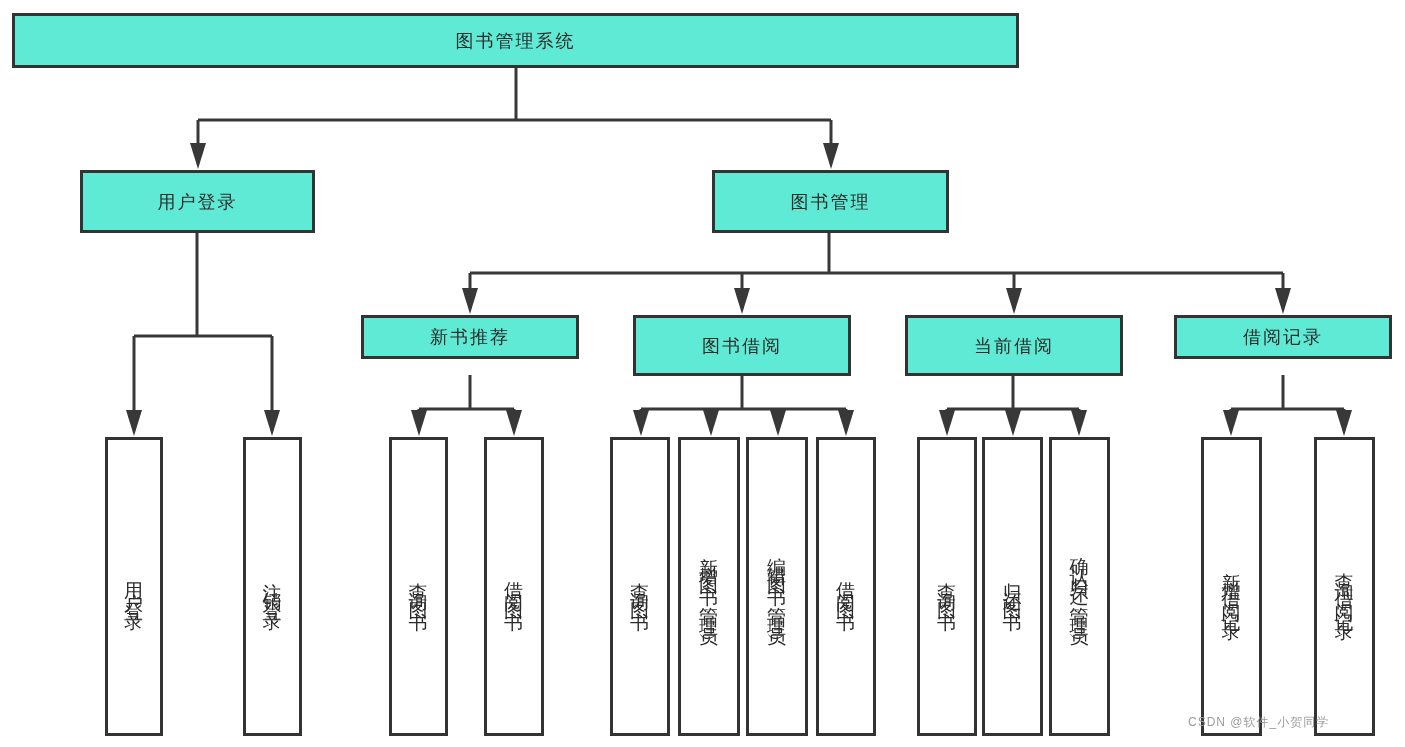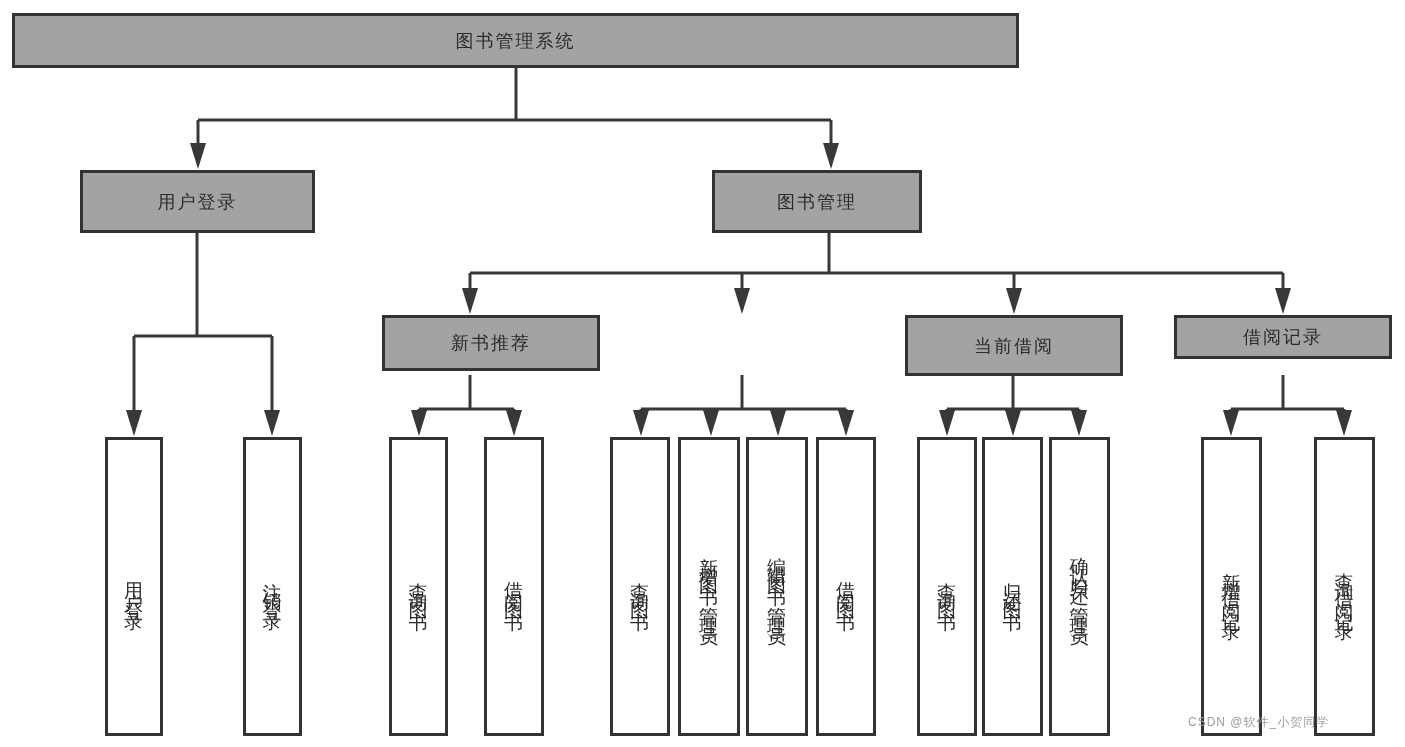--- a/index.html
+++ b/index.html
@@ -2,21 +2,21 @@
 <html><head>
 <meta charset="utf-8">
 <style>
   html,body{margin:0;padding:0;background:#ffffff;}
   .canvas{
     position:relative;width:1405px;height:747px;background:#ffffff;overflow:hidden;
     font-family:"Liberation Sans","DejaVu Sans",sans-serif;color:#2b2b2b;
   }
   .connectors{position:absolute;left:0;top:0;z-index:1;}
   .node{
-    position:absolute;z-index:2;background:#a3a3a3;border:3px solid #333333;
+    position:absolute;z-index:2;background:#5eead4;border:3px solid #333333;
     display:flex;align-items:center;justify-content:center;
     font-size:18px;letter-spacing:2px;white-space:nowrap;box-sizing:border-box;
   }
   .leaf{
     position:absolute;z-index:2;background:#ffffff;border:3px solid #333333;
     top:437px;height:299px;box-sizing:border-box;
     display:flex;align-items:center;justify-content:center;
     writing-mode:vertical-rl;text-orientation:mixed;
     font-size:19px;letter-spacing:10px;line-height:1;
   }
@@ -99,23 +99,24 @@
       <polygon points="1071,410 1087,410 1079,436"></polygon>
 
       <polygon points="1223,410 1239,410 1231,436"></polygon>
       <polygon points="1336,410 1352,410 1344,436"></polygon>
     </g>
   </svg>
 
   <div class="node" style="left:12px;top:13px;width:1007px;height:55px;">图书管理系统</div>
 
   <div class="node" style="left:80px;top:170px;width:235px;height:63px;">用户登录</div>
-  <div class="node" style="left:712px;top:170px;width:210px;height:63px;">图书管理</div>
+  <div class="node" style="left:712px;top:170px;width:237px;height:63px;">图书管理</div>
 
-  <div class="node" style="left:382px;top:315px;width:218px;height:56px;">新书推荐</div>
+  <div class="node" style="left:361px;top:315px;width:218px;height:44px;">新书推荐</div>
+  <div class="node" style="left:633px;top:315px;width:218px;height:61px;">图书借阅</div>
   <div class="node" style="left:905px;top:315px;width:218px;height:61px;text-align:center;">当前借阅</div>
   <div class="node" style="left:1174px;top:315px;width:218px;height:44px;">借阅记录</div>
 
   <div class="leaf" style="left:105px;width:58px;">用户登录</div>
   <div class="leaf" style="left:243px;width:59px;">注销登录</div>
 
   <div class="leaf" style="left:389px;width:59px;">查询图书</div>
   <div class="leaf" style="left:484px;width:60px;">借阅图书</div>
 
   <div class="leaf" style="left:610px;width:60px;">查询图书</div>

